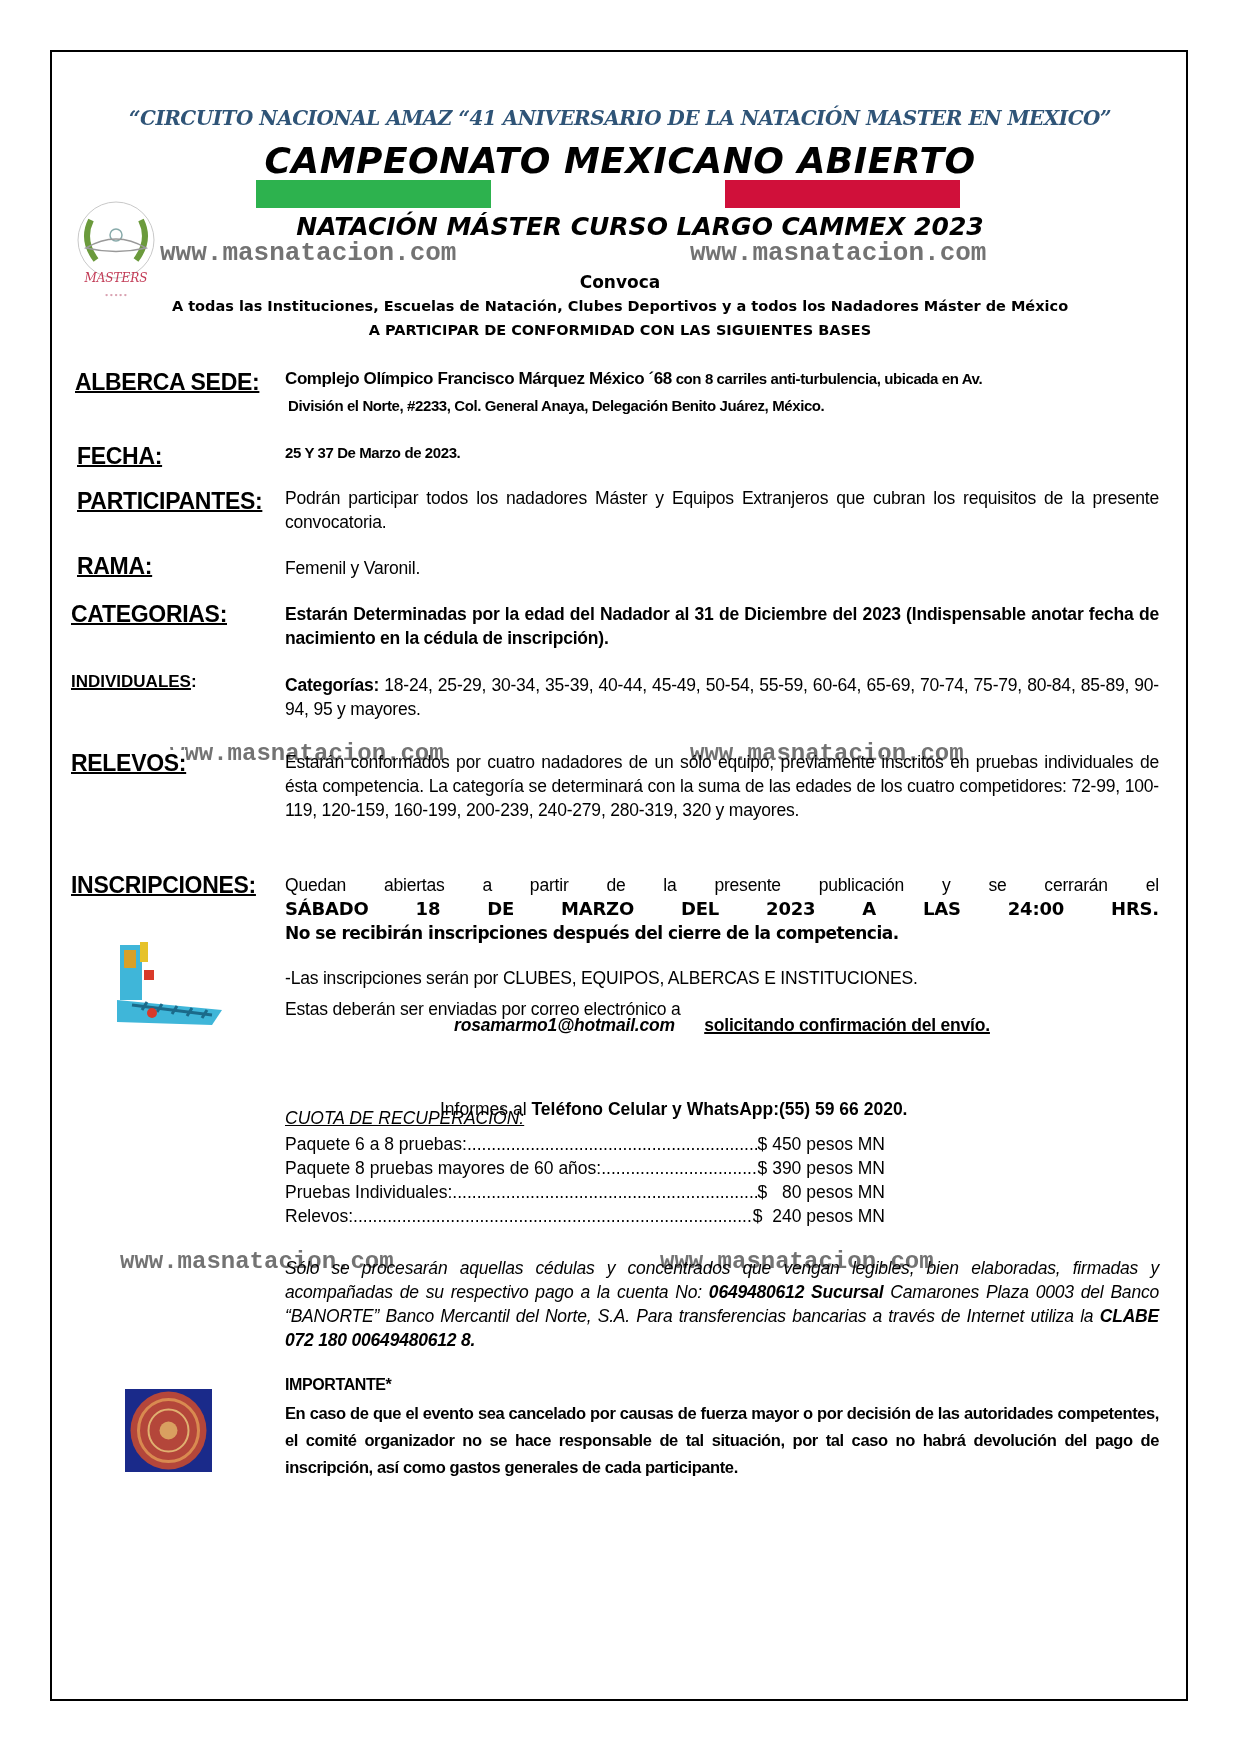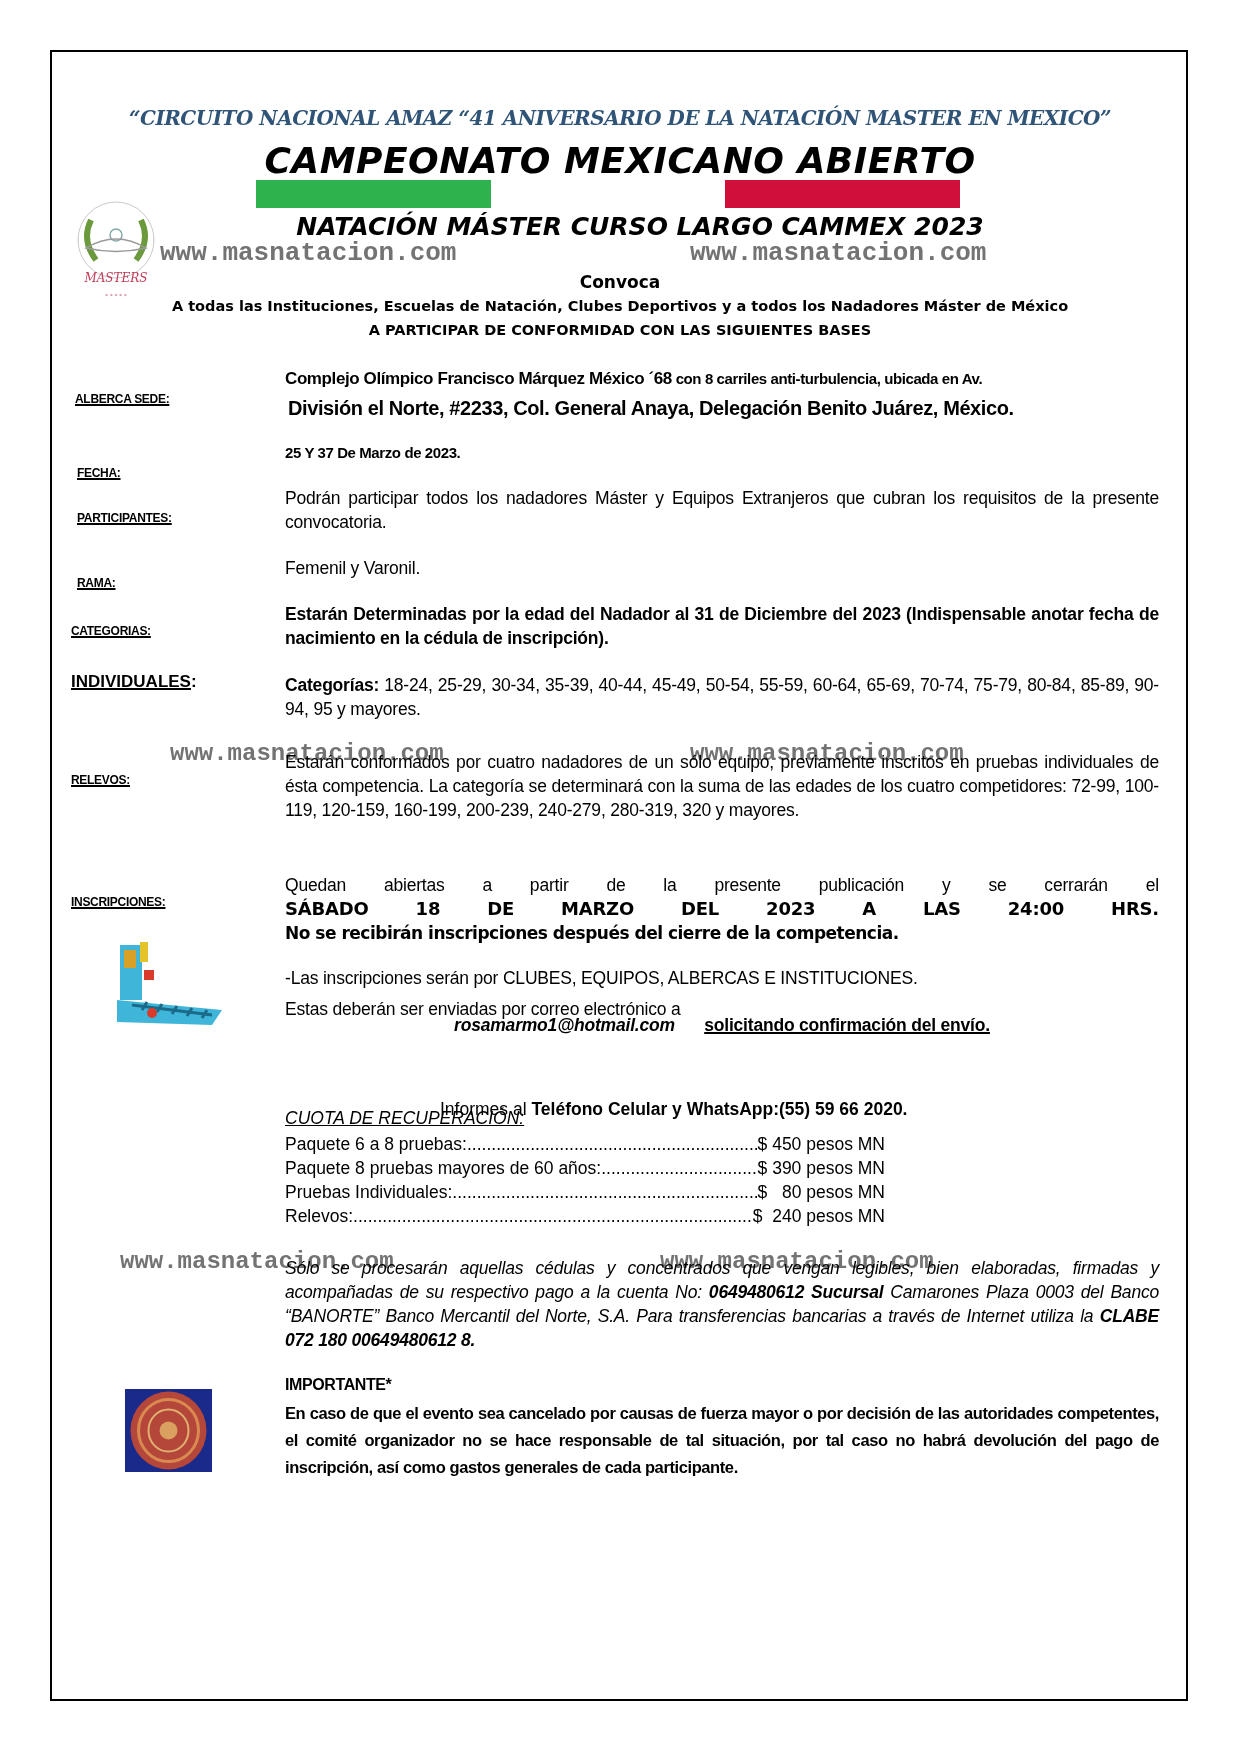--- a/index.html
+++ b/index.html
@@ -22,21 +22,21 @@
   .logo { left: 66px; top: 200px; width: 100px; height: 110px; }
   .watermark { color: #737373; font-family: Liberation Mono, monospace; font-weight: bold;
                font-size: 26px; letter-spacing: 0px; white-space: nowrap; }
   .convoca { left: 60px; top: 272px; width: 1120px; text-align: center;
              font-family: "DejaVu Sans", sans-serif; font-weight: bold; font-size: 17px; }
   .to-all { left: 60px; top: 298px; width: 1120px; text-align: center;
             font-family: "DejaVu Sans", sans-serif; font-weight: bold; font-size: 14.5px; }
   .bases { left: 60px; top: 322px; width: 1120px; text-align: center;
            font-family: "DejaVu Sans", sans-serif; font-weight: bold; font-size: 14.5px; }
   .label { position: absolute; font-weight: bold; text-decoration: underline;
-           text-decoration-thickness: 2px; font-size: 12px; letter-spacing: -0.3px; margin-top: 23px; }
+           text-decoration-thickness: 2px; font-size: 23px; letter-spacing: -0.3px; }
   .body-text { position: absolute; left: 285px; width: 874px; font-size: 17.5px;
                line-height: 24px; text-align: justify; letter-spacing: -0.2px; }
   .condensed { font-family: "Liberation Sans", sans-serif; font-weight: bold; font-size: 16px;
                letter-spacing: -0.4px; }
   b { font-weight: bold; }
   .fees { position: absolute; left: 285px; top: 1132px; font-size: 17.5px; line-height: 24px; }
   .fee-row { display: flex; width: 600px; }
   .fee-name { white-space: nowrap; }
   .fee-dots { flex: 1; overflow: hidden; white-space: nowrap; }
   .fee-amount { white-space: pre; }
@@ -74,21 +74,21 @@
 <div class="abs watermark" style="left:690px; top:238px;">www.masnatacion.com</div>
 
 <div class="abs convoca">Convoca</div>
 <div class="abs to-all">A todas las Instituciones, Escuelas de Natación, Clubes Deportivos y a todos los Nadadores Máster de México</div>
 <div class="abs bases">A PARTICIPAR DE CONFORMIDAD CON LAS SIGUIENTES BASES</div>
 
 <div class="label" style="left:75px; top:369px;">ALBERCA SEDE:</div>
 <div class="abs condensed" style="left:285px; top:369px; width:880px; font-size:16.5px;">
   <span style="font-size:17px;">Complejo Olímpico Francisco Márquez México ´68</span><span style="font-size:15px;"> con 8 carriles anti-turbulencia, ubicada en  Av.</span>
 </div>
-<div class="abs condensed" style="left:288px; top:397px; width:880px; font-size:20px;">División el Norte, #2233, Col. General Anaya, Delegación Benito Juárez, México.</div>
+<div class="abs condensed" style="left:288px; top:397px; width:880px; font-size:15px;">División el Norte, #2233, Col. General Anaya, Delegación Benito Juárez, México.</div>
 
 <div class="label" style="left:77px; top:443px;">FECHA:</div>
 <div class="abs condensed" style="left:285px; top:444px; font-size:15px;">25 Y 37 De Marzo de 2023.</div>
 
 <div class="label" style="left:77px; top:488px;">PARTICIPANTES:</div>
 <div class="body-text" style="top:486px;">Podrán participar todos los nadadores Máster y Equipos Extranjeros que cubran los requisitos de la presente convocatoria.</div>
 
 <div class="label" style="left:77px; top:553px;">RAMA:</div>
 <div class="body-text" style="top:556px;">Femenil y Varonil.</div>
 

